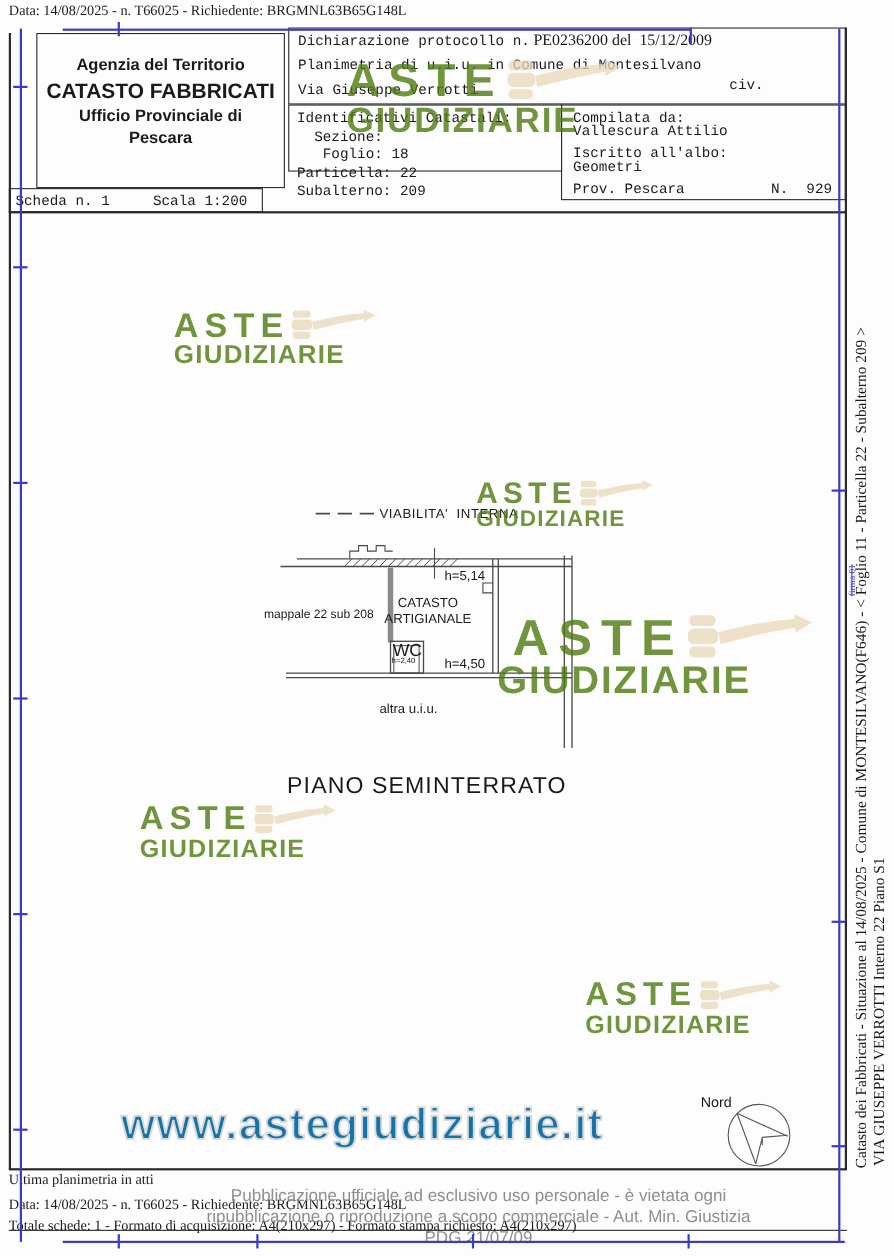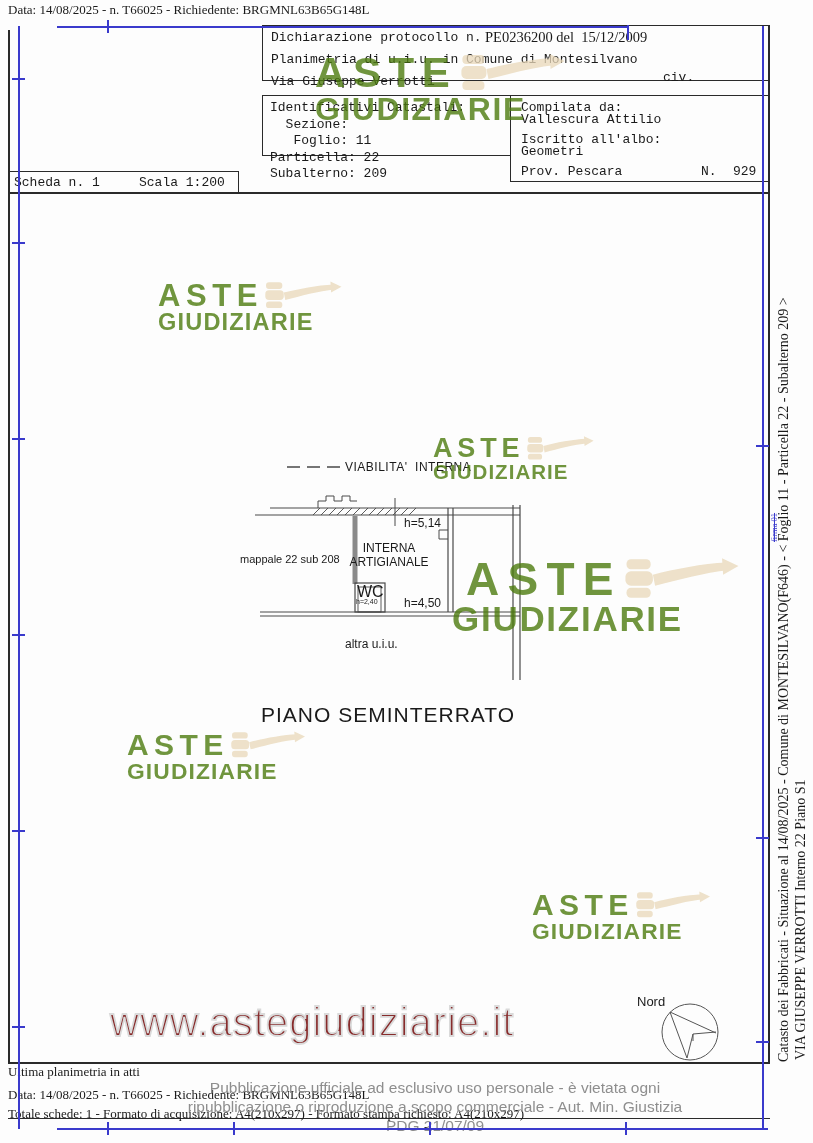--- a/index.html
+++ b/index.html
@@ -12,50 +12,56 @@
   .pre{white-space:pre;}
   .kline{position:absolute;background:#2a2a2a;}
   .bline{position:absolute;background:#3a3acc;}
   .box{position:absolute;border:1.5px solid #2a2a2a;box-sizing:border-box;background:transparent;}
   
   .wm{position:absolute;opacity:0.8;color:#4d7c0f;z-index:5;pointer-events:none;line-height:1;}
   .wm-row{display:flex;align-items:flex-start;}
   .wm-aste{font-weight:600;letter-spacing:0.18em;font-size:1em;}
   .wm-giud{font-weight:600;letter-spacing:0.05em;font-size:0.76em;margin-top:-0.06em;}
   .gavel{width:2.5em;height:1.05em;margin-left:0.08em;fill:#e9d9ba;opacity:0.95;}
-  .www{position:absolute;font-weight:normal;color:#7f1d1d;-webkit-text-stroke:1.8px #d8d8d8;
+  .www{position:absolute;font-weight:bold;color:#0369a1;-webkit-text-stroke:1.8px #d8d8d8;
        opacity:0.93;z-index:6;letter-spacing:1px;pointer-events:none;}
   .side-rot{position:absolute;transform-origin:0 0;transform:rotate(-90deg);white-space:nowrap;}
   .notice{position:absolute;color:#8e8e8e;text-align:center;z-index:7;line-height:19px;}
 </style>
 </head>
 <body>
 
 <div class="page">
 
   <div class="abs serif" style="left:8px;top:2px;font-size:13px;">Data: 14/08/2025 - n. T66025 - Richiedente: BRGMNL63B65G148L</div>
 
+  <div class="box" style="left:33px;top:30px;width:226px;height:141px;">
+    <div class="abs sans" style="left:0;top:20px;width:100%;text-align:center;font-weight:bold;font-size:15px;">Agenzia del Territorio</div>
+    <div class="abs sans" style="left:0;top:42px;width:100%;text-align:center;font-weight:bold;font-size:19px;">CATASTO FABBRICATI</div>
+    <div class="abs sans" style="left:0;top:66px;width:100%;text-align:center;font-weight:bold;font-size:15px;">Ufficio Provinciale di</div>
+    <div class="abs sans" style="left:0;top:86px;width:100%;text-align:center;font-weight:bold;font-size:15px;">Pescara</div>
+  </div>
 
   <div class="box" style="left:8px;top:171px;width:231px;height:22px;">
     <span class="abs mono" style="left:5px;top:3px;font-size:13px;">Scheda n. 1</span>
     <span class="abs mono" style="left:130px;top:3px;font-size:13px;font-family:Liberation Mono, monospace;">Scala 1:200</span>
   </div>
 
-  <div class="box" style="left:262px;top:25px;width:507px;height:56px;">
+  <div class="box" style="left:262px;top:25px;width:507px;height:70px;">
     <span class="abs mono" style="left:8px;top:4px;font-size:13px;">Dichiarazione protocollo n.</span>
     <span class="abs serif pre" style="left:222px;top:3px;font-size:14.5px;">PE0236200 del  15/12/2009</span>
     <span class="abs mono" style="left:8px;top:26px;font-size:13px;">Planimetria di u.i.u. in Comune di Montesilvano</span>
     <span class="abs mono" style="left:8px;top:48px;font-size:13px;">Via Giuseppe Verrotti</span>
     <span class="abs mono" style="left:400px;top:44px;font-size:13px;">civ.</span>
   </div>
 
   <div class="box" style="left:262px;top:95px;width:249px;height:61px;padding:4px 0 0 7px;">
     <div class="mono pre" style="font-size:13px;line-height:16.5px;">Identificativi Catastali:</div>
     <div class="mono pre" style="font-size:13px;line-height:16.5px;">  Sezione:</div>
-    <div class="mono pre" style="font-size:13px;line-height:16.5px;">   Foglio: 11</div>
+    <div class="mono pre" style="font-size:13px;line-height:16.5px;">   Foglio: 18</div>
     <div class="mono pre" style="font-size:13px;line-height:16.5px;">Particella: 22</div>
     <div class="mono pre" style="font-size:13px;line-height:16.5px;">Subalterno: 209</div>
   </div>
 
   <div class="box" style="left:510px;top:95px;width:259px;height:87px;">
     <span class="abs mono" style="left:10px;top:4px;font-size:13px;">Compilata da:</span>
     <span class="abs mono" style="left:10px;top:16px;font-size:13px;">Vallescura Attilio</span>
     <span class="abs mono" style="left:10px;top:36px;font-size:13px;">Iscritto all'albo:</span>
     <span class="abs mono" style="left:10px;top:48px;font-size:13px;">Geometri</span>
     <span class="abs mono" style="left:10px;top:68px;font-size:13px;">Prov. Pescara</span>
@@ -95,21 +101,21 @@
       <rect x="115" y="133" width="30" height="29"></rect>
       <rect x="118" y="137" width="23" height="25" stroke-width="0.9"></rect>
 
       <path d="M20 162 H280 M20 166 H280"></path>
     </g>
   </svg>
 
   <div class="abs sans pre" style="left:345px;top:460px;font-size:12px;letter-spacing:0.5px;z-index:2;">VIABILITA'  INTERNA</div>
   <div class="abs sans" style="left:404px;top:516px;font-size:12px;z-index:2;">h=5,14</div>
   <div class="abs sans" style="left:343px;top:541px;width:92px;text-align:center;font-size:12px;line-height:14px;z-index:2;">
-    <div>INTERNA</div>
+    <div>CATASTO</div>
     <div>ARTIGIANALE</div>
   </div>
   <div class="abs sans" style="left:240px;top:553px;font-size:11px;z-index:2;">mappale 22 sub 208</div>
   <div class="abs sans" style="left:357px;top:583px;font-size:16px;z-index:2;">WC</div>
   <div class="abs sans" style="left:356px;top:598px;font-size:7px;z-index:2;">h=2,40</div>
   <div class="abs sans" style="left:404px;top:596px;font-size:12px;z-index:2;">h=4,50</div>
   <div class="abs sans" style="left:345px;top:637px;font-size:12px;z-index:2;">altra u.i.u.</div>
   <div class="abs sans" style="left:261px;top:703px;font-size:21px;letter-spacing:1px;z-index:2;">PIANO SEMINTERRATO</div>
 
   <svg width="0" height="0" style="position:absolute;">

